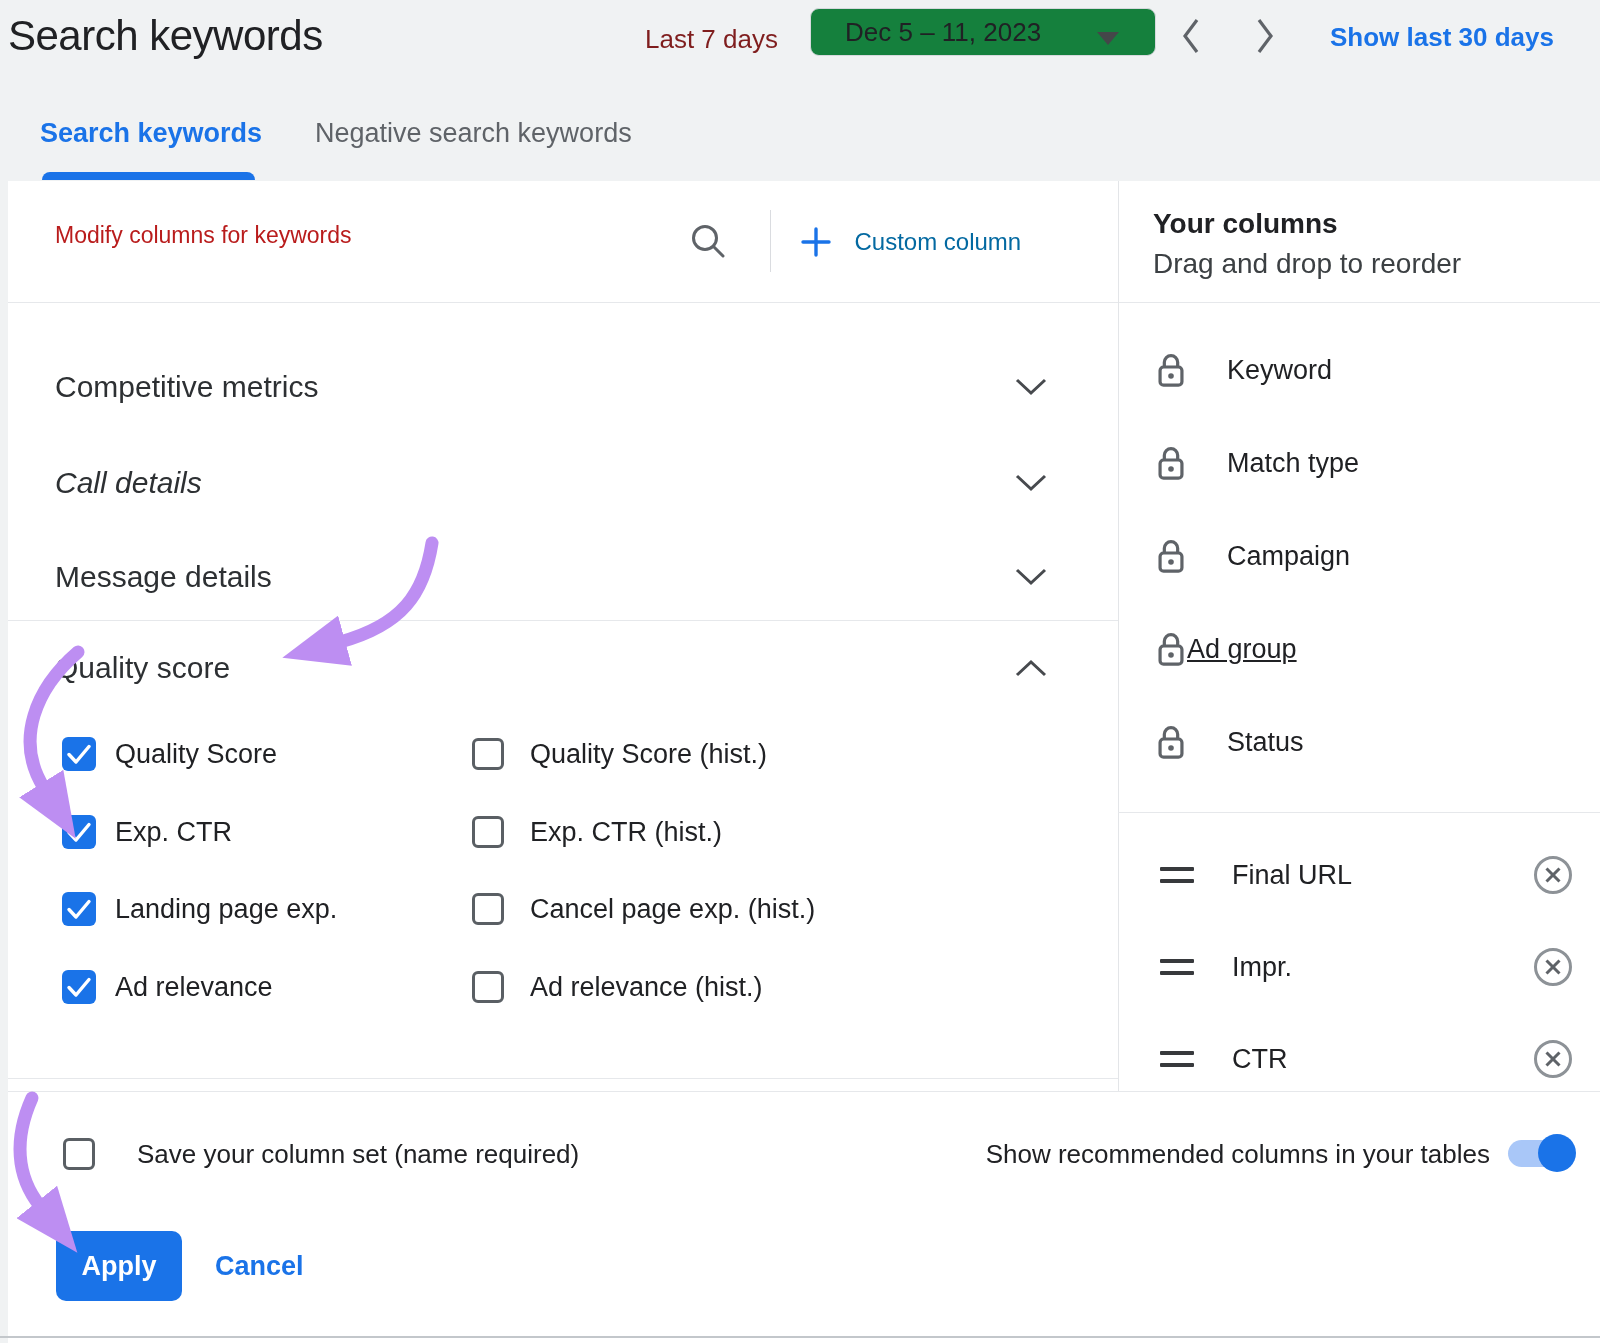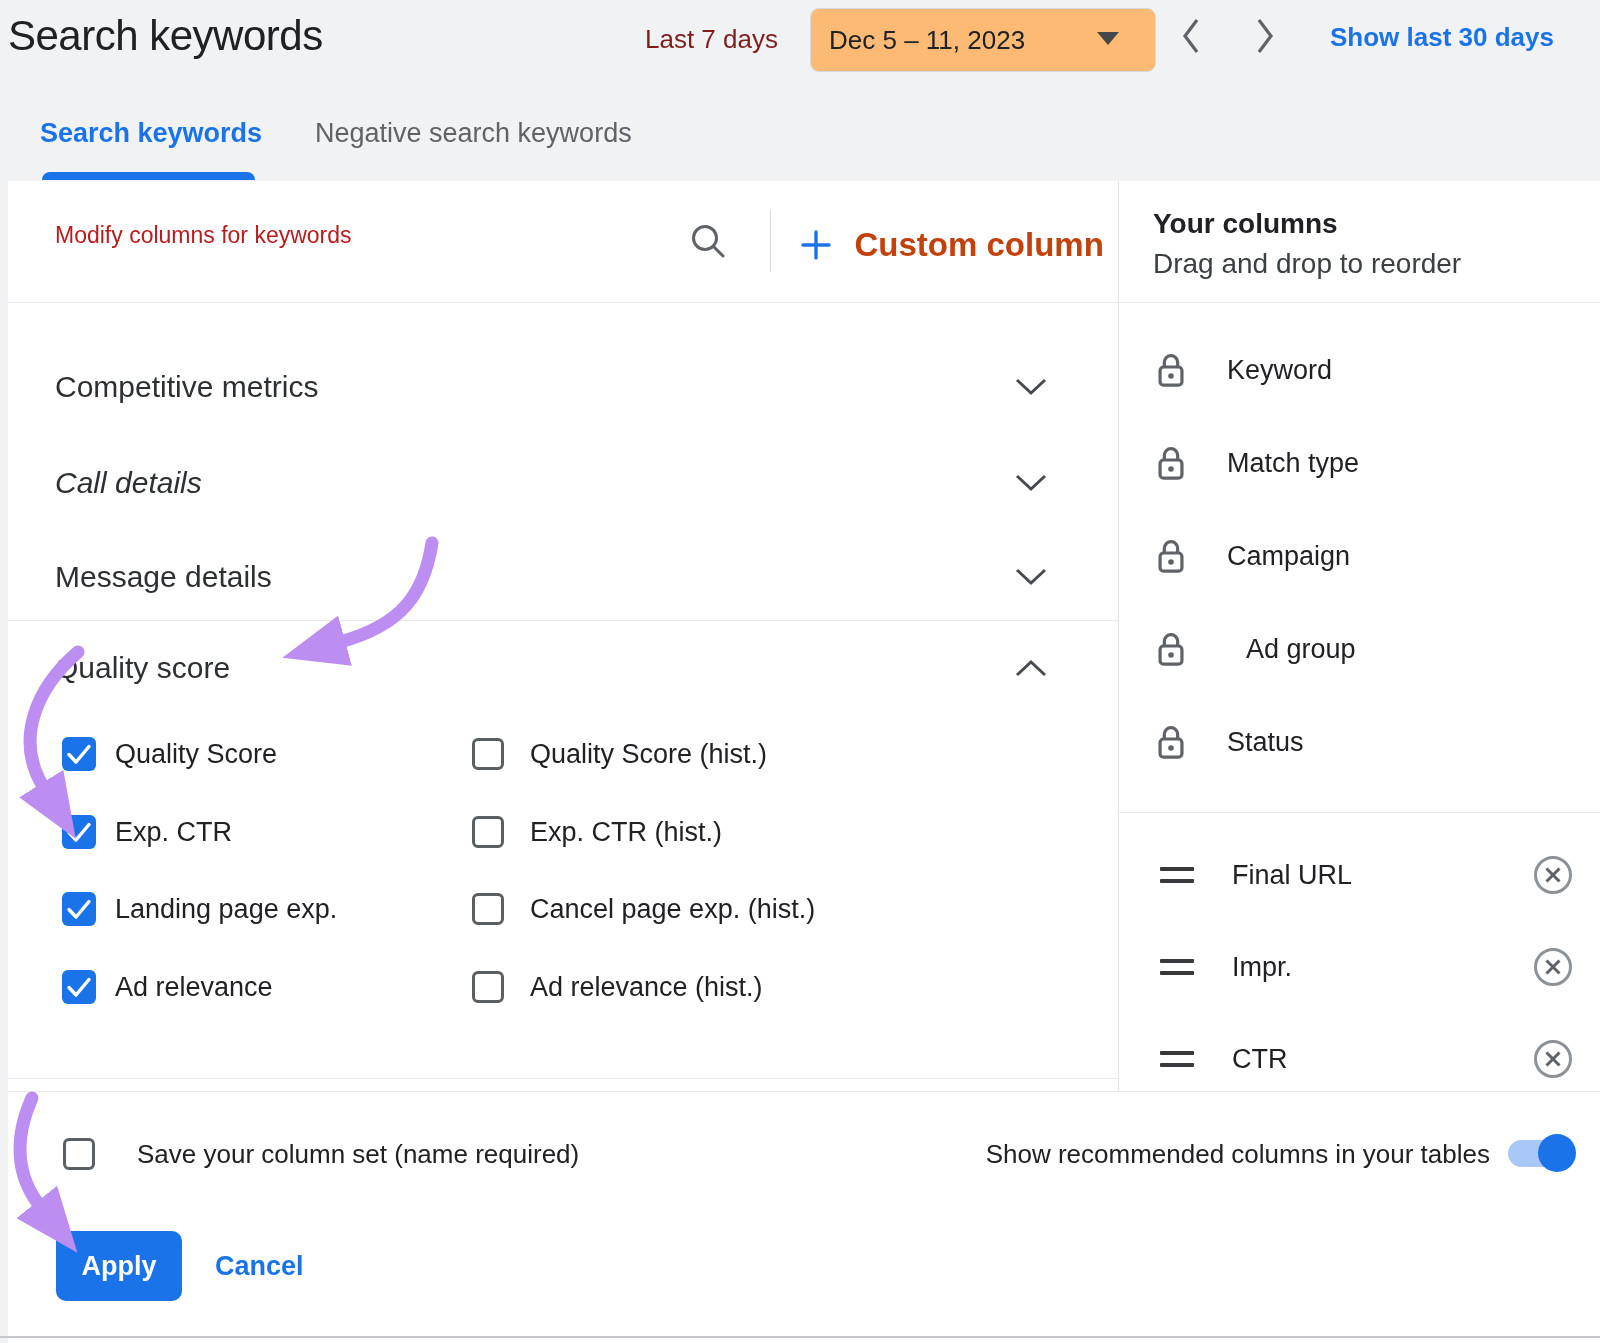--- a/index.html
+++ b/index.html
@@ -11,36 +11,36 @@
     -webkit-font-smoothing:antialiased;
   }
   .abs{position:absolute;}
   .panel{position:absolute;left:8px;top:181px;right:0;bottom:0;background:#ffffff;}
   .hline{position:absolute;height:1px;background:#e6e8eb;}
   .vline{position:absolute;width:1px;background:#e3e5e8;}
 
   .page-title{font-size:42px;letter-spacing:-0.5px;color:#202124;white-space:nowrap;}
   .period{font-size:26px;color:#7f1d1d;white-space:nowrap;}
   .datebox{
-    position:absolute;left:810px;top:8px;width:346px;height:64px;
-    background:#fdba74;border:1.5px solid #d6d9dd;border-radius:9px;
-    display:flex;align-items:center;box-sizing:border-box;padding-left:18px;
+    position:absolute;left:810px;top:8px;width:346px;height:48px;
+    background:#15803d;border:1.5px solid #d6d9dd;border-radius:9px;
+    display:flex;align-items:center;box-sizing:border-box;padding-left:34px;
     font-size:26px;color:#202124;cursor:pointer;
   }
   .caret{width:0;height:0;border-left:11px solid transparent;border-right:11px solid transparent;
     border-top:13px solid #444749;position:absolute;right:36px;top:23px;}
   .showlast{font-size:26px;font-weight:700;color:#1a73e8;white-space:nowrap;cursor:pointer;}
 
   .tab{font-size:27px;white-space:nowrap;cursor:pointer;}
   .tab.active{color:#1a73e8;font-weight:700;}
   .tab.inactive{color:#5f6368;}
   .tab-underline{position:absolute;left:42px;top:172px;width:213px;height:8px;background:#1a73e8;border-radius:8px 8px 0 0;}
 
   .modify-title{font-size:23px;color:#b91c1c;white-space:nowrap;}
-  .custom-col{font-size:33px;font-weight:700;color:#c2410c;white-space:nowrap;cursor:pointer;}
+  .custom-col{font-size:24px;font-weight:400;color:#0369a1;white-space:nowrap;cursor:pointer;}
 
   .section-label{font-size:30px;color:#2d3033;white-space:nowrap;line-height:40px;}
 
   .cb{position:absolute;box-sizing:border-box;border-radius:6px;cursor:pointer;}
   .cb.checked{background:#1a73e8;}
   .cb.unchecked{background:#fff;border:3px solid #5a5f64;}
   .cb-label{font-size:27px;color:#202124;white-space:nowrap;line-height:34px;}
 
   .yc-title{font-size:28px;font-weight:700;color:#202124;white-space:nowrap;}
   .yc-sub{font-size:28px;color:#3c4043;white-space:nowrap;}
@@ -216,21 +216,21 @@
 </div>
 <div class="abs yc-label" style="left:1227px;top:539px;">Campaign</div>
 
 <div class="abs" style="left:1155px;top:631px;">
   <svg width="32" height="38" viewBox="0 0 24 28">
       <path d="M7 11 V7.5 a5 5 0 0 1 10 0 V11" fill="none" stroke="#5f6368" stroke-width="2.4"></path>
       <rect x="3.8" y="11" width="16.4" height="13.6" rx="2.6" fill="none" stroke="#5f6368" stroke-width="2.4"></rect>
       <circle cx="12" cy="17.8" r="2.1" fill="#5f6368"></circle>
     </svg>
 </div>
-<div class="abs yc-label" style="left:1246px;top:632px;">Ad group</div>
+<div class="abs yc-label" style="left:1187px;top:632px;text-decoration:underline;">Ad group</div>
 
 <div class="abs" style="left:1155px;top:724px;">
   <svg width="32" height="38" viewBox="0 0 24 28">
       <path d="M7 11 V7.5 a5 5 0 0 1 10 0 V11" fill="none" stroke="#5f6368" stroke-width="2.4"></path>
       <rect x="3.8" y="11" width="16.4" height="13.6" rx="2.6" fill="none" stroke="#5f6368" stroke-width="2.4"></rect>
       <circle cx="12" cy="17.8" r="2.1" fill="#5f6368"></circle>
     </svg>
 </div>
 <div class="abs yc-label" style="left:1227px;top:725px;">Status</div>
 

